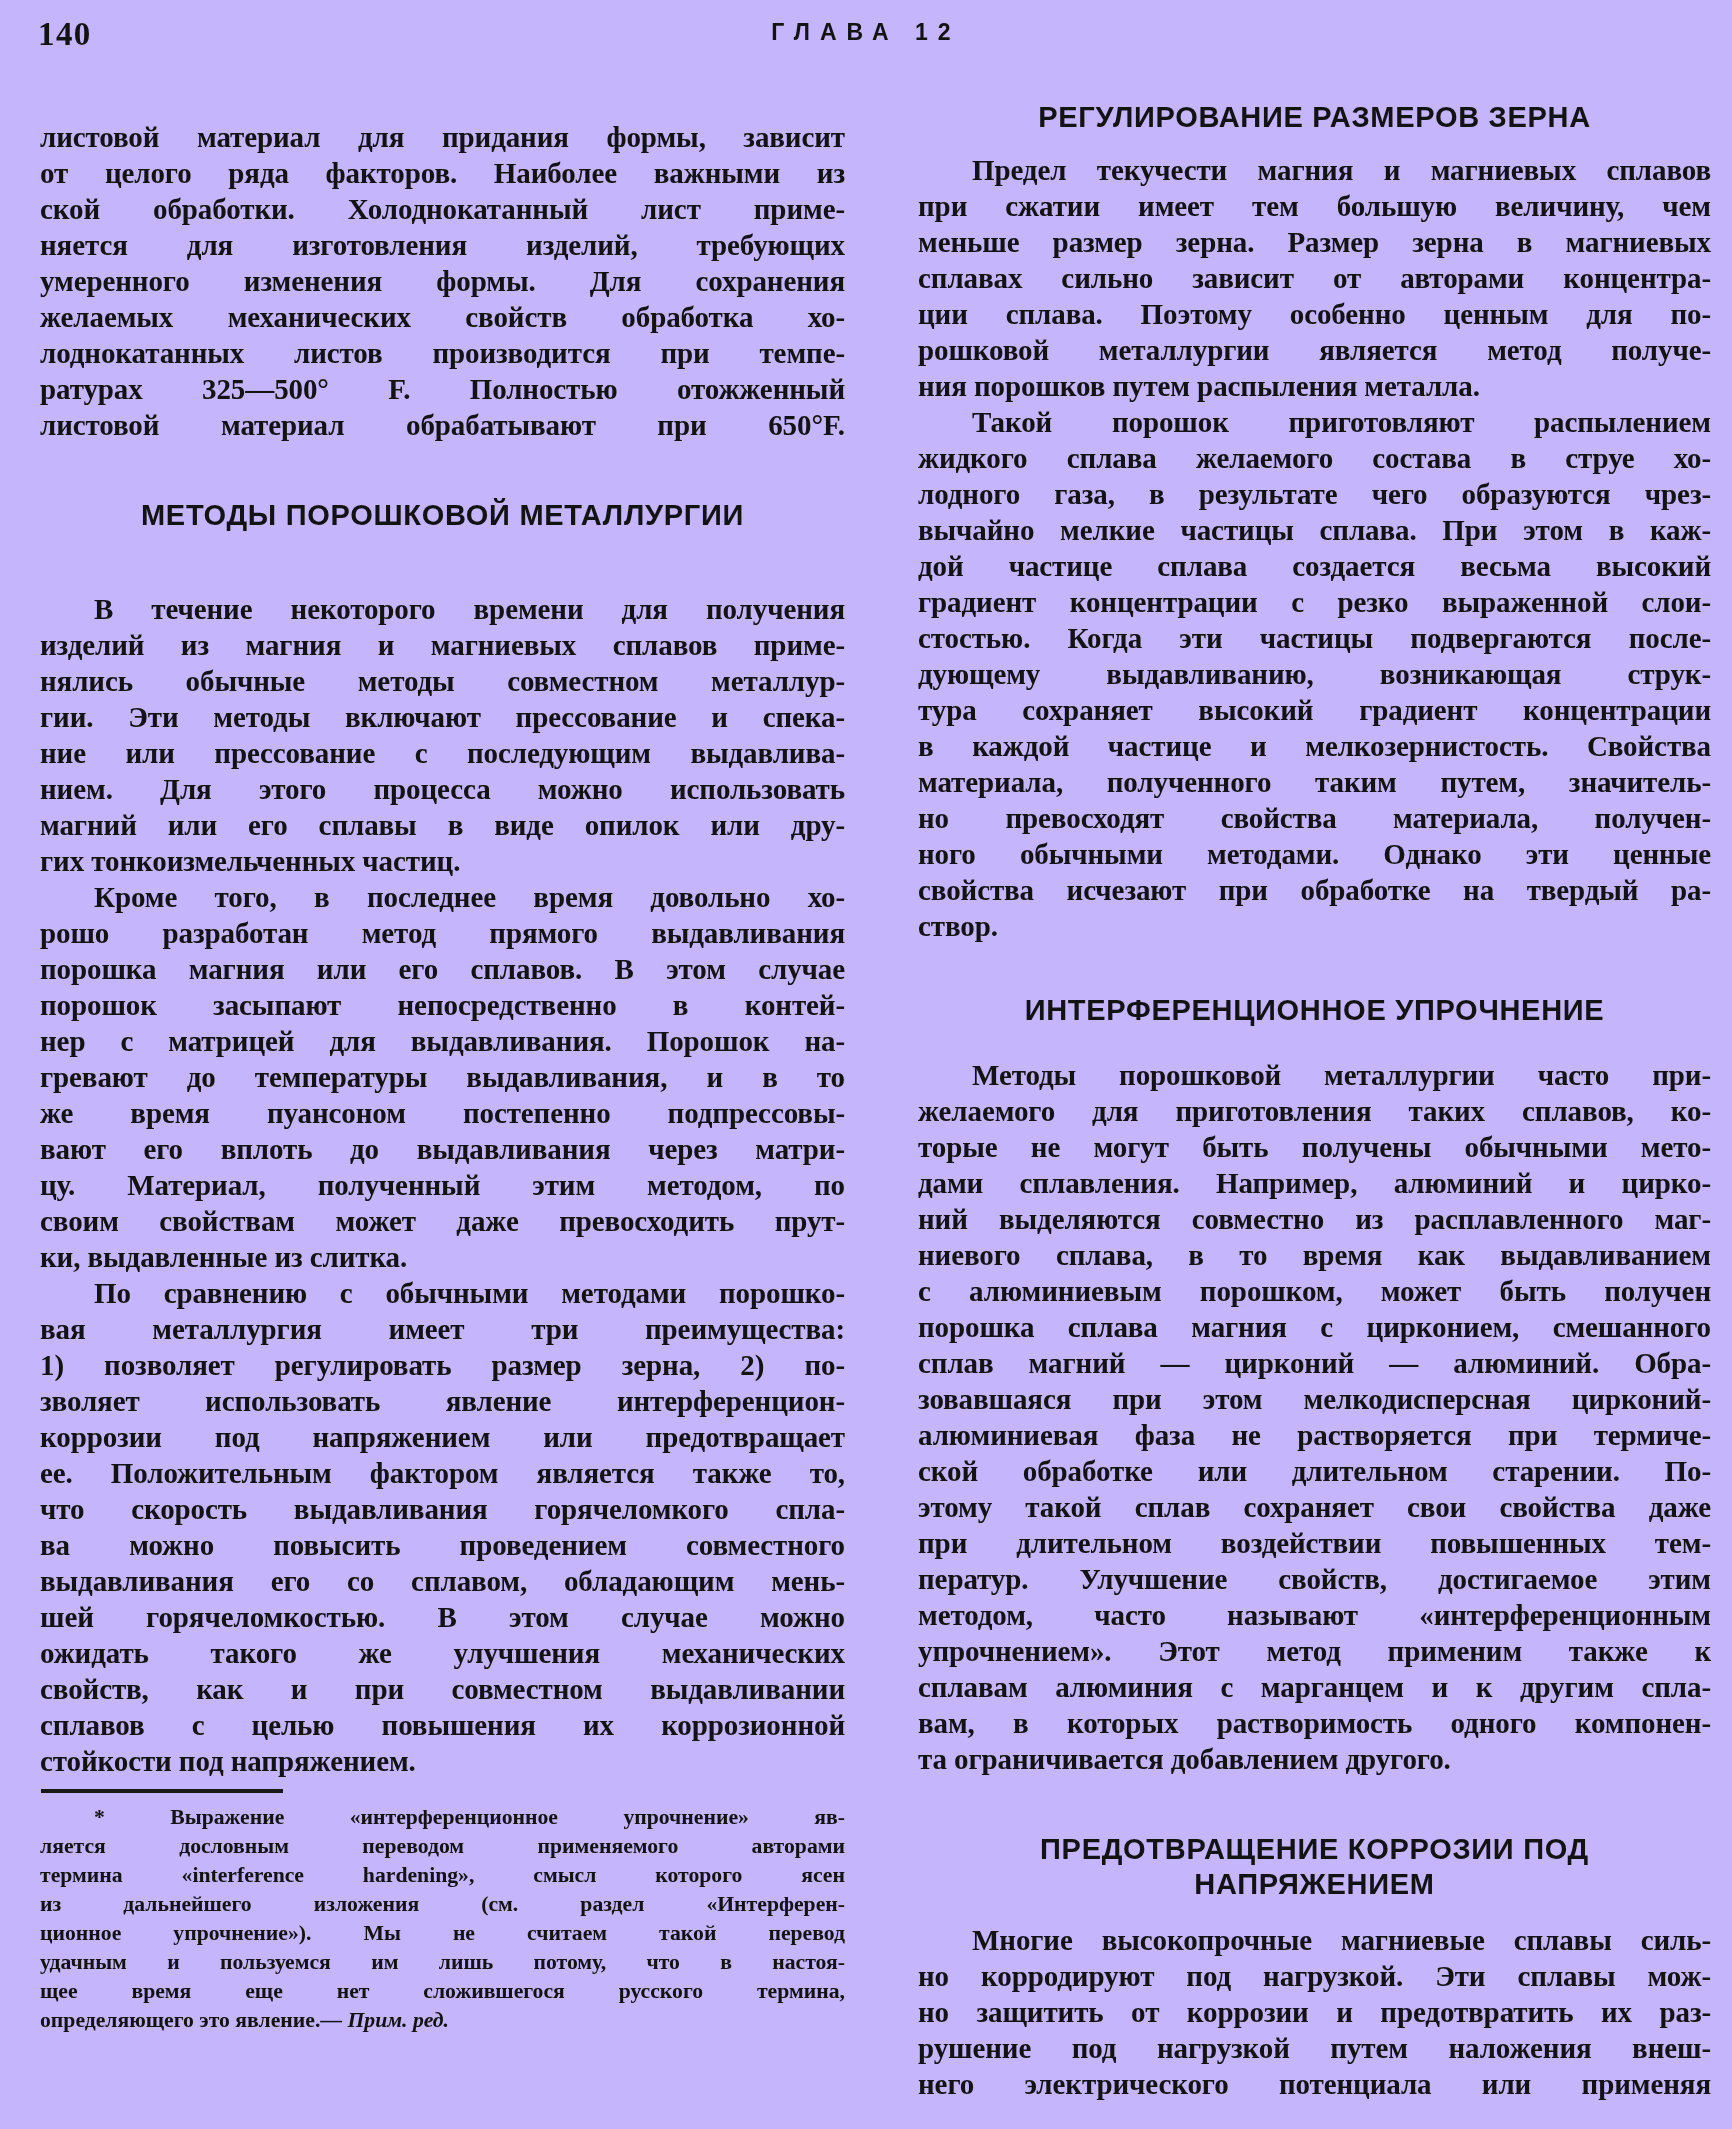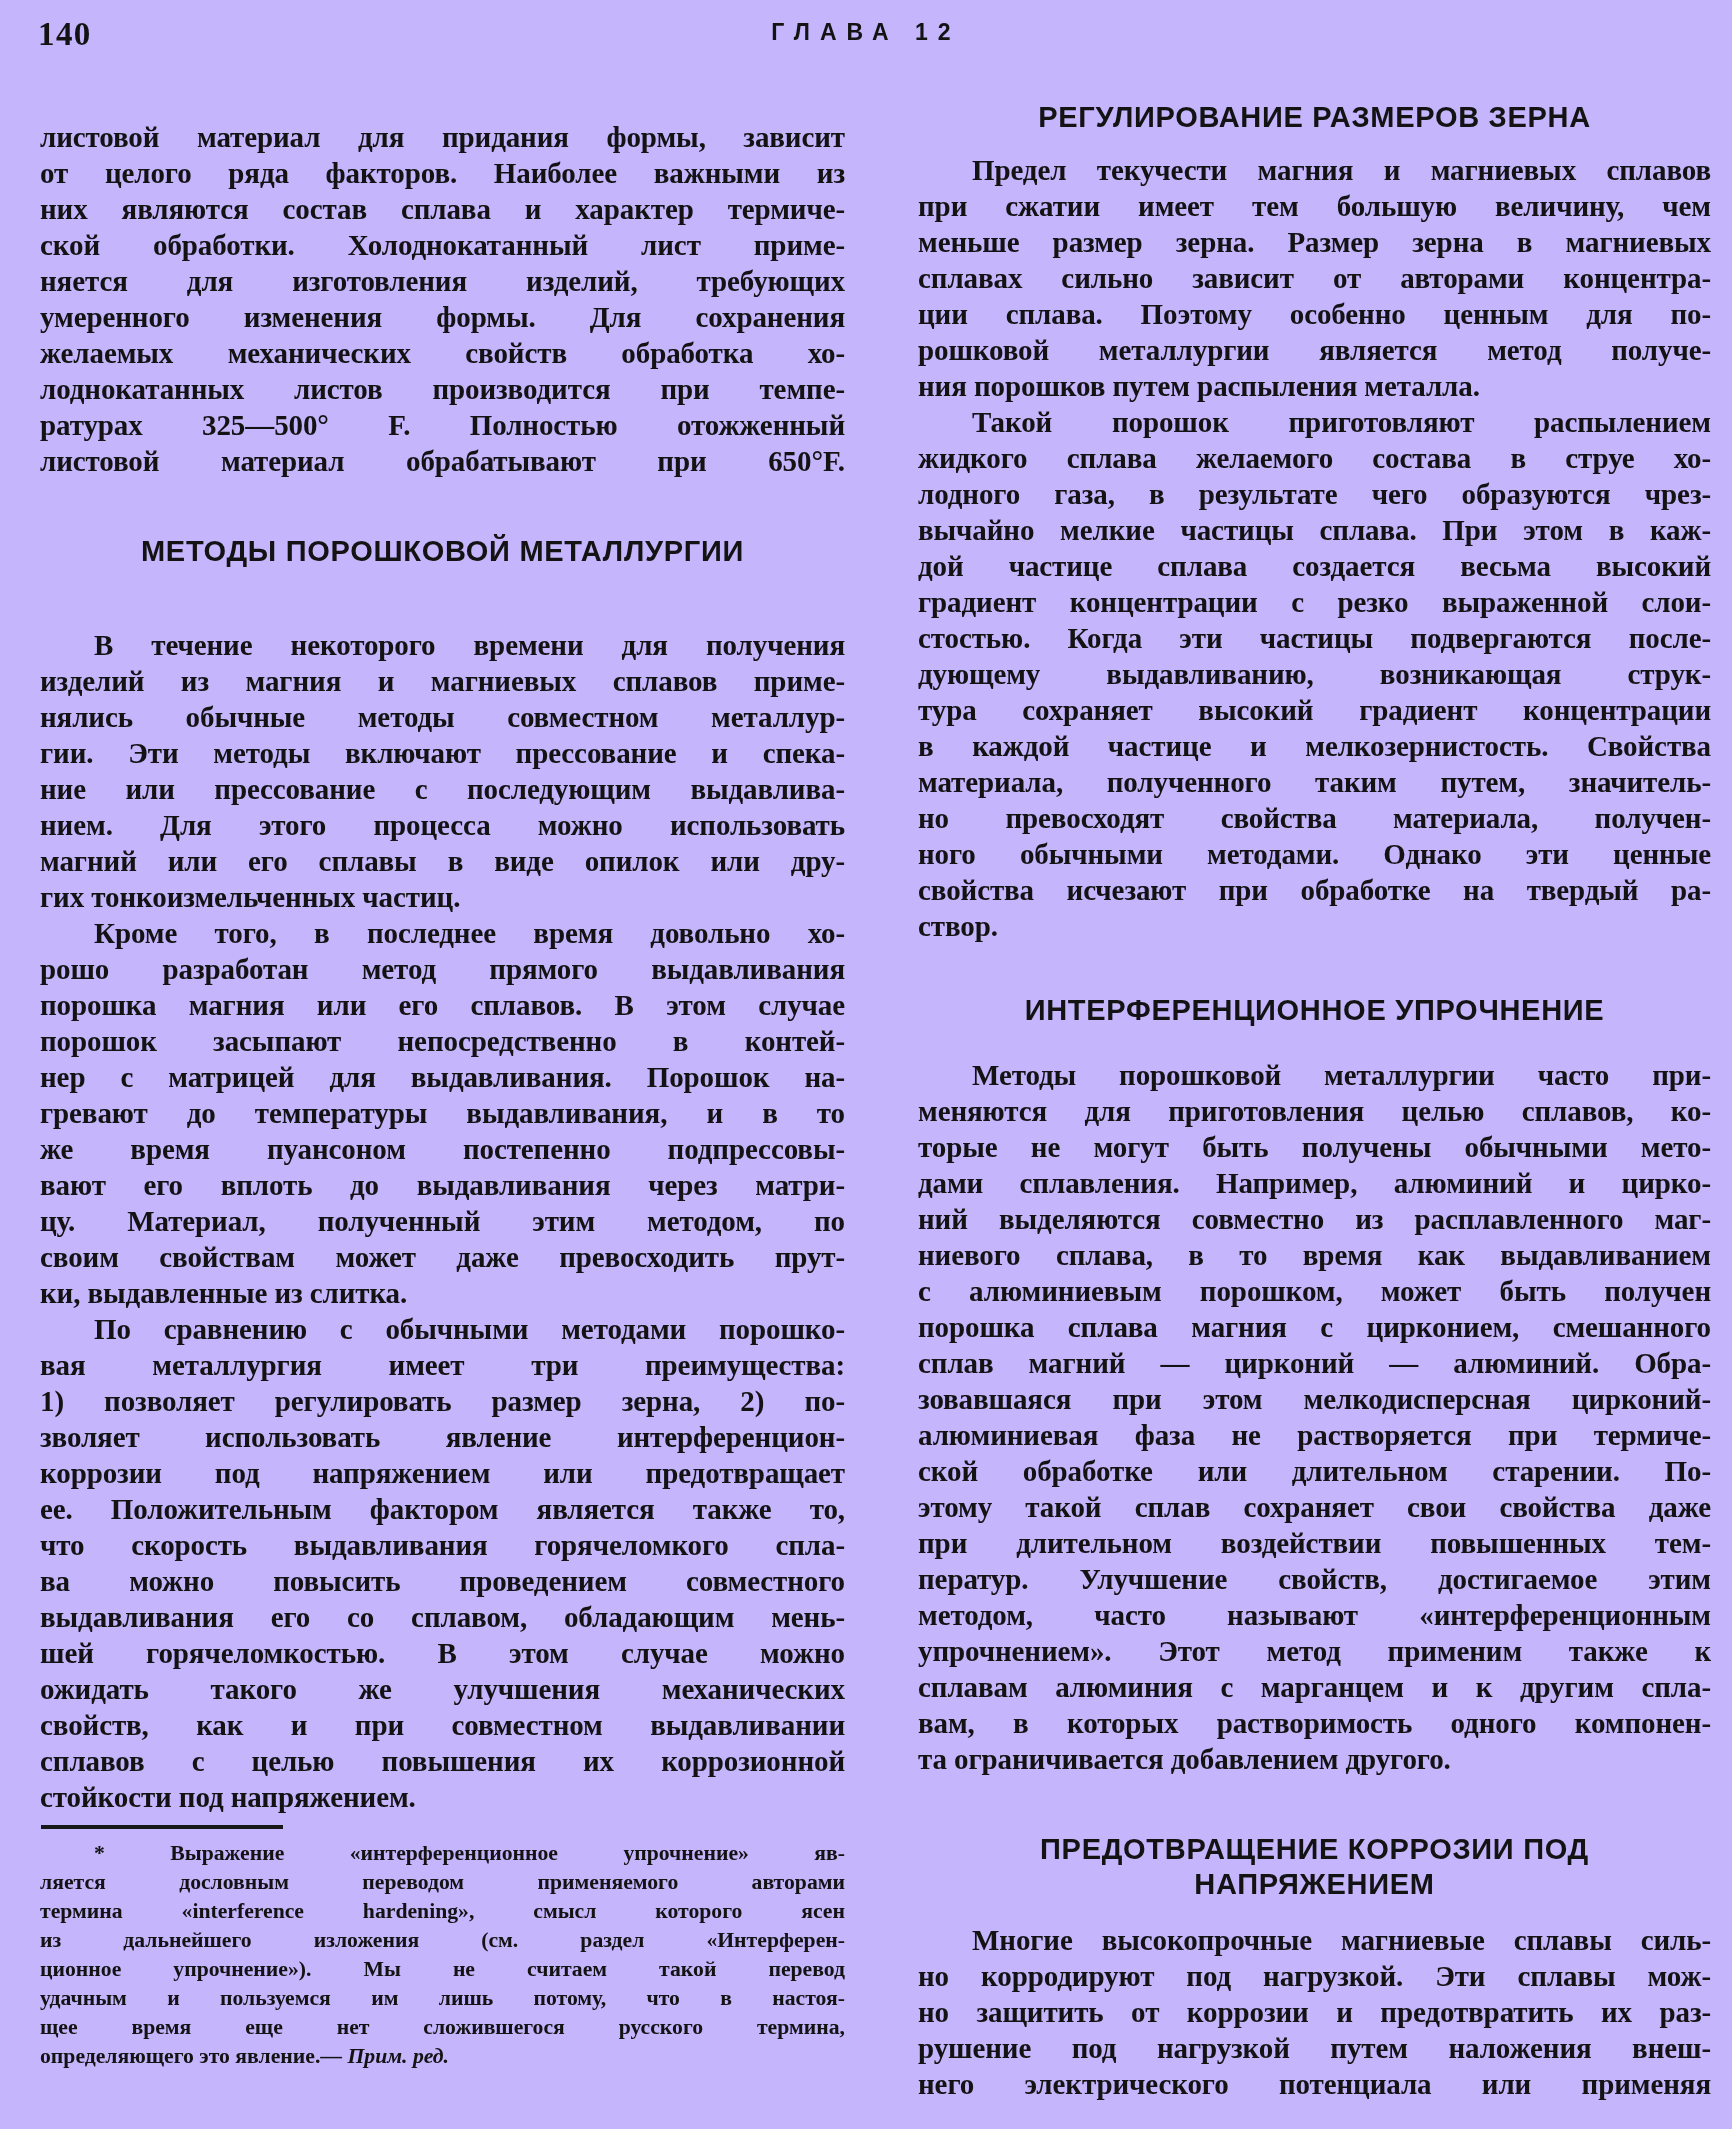--- a/index.html
+++ b/index.html
@@ -71,21 +71,20 @@
 
 <div class="page">
 
   <div class="page-number">140</div>
   <div class="running-head">ГЛАВА 12</div>
 
   <div class="col col-left">
     <div class="para">
         <div class="tline">листовой материал для придания формы, зависит</div>
         <div class="tline">от целого ряда факторов. Наиболее важными из</div>
-        <div class="tline">них являются состав сплава и характер термиче-</div>
         <div class="tline">ской обработки. Холоднокатанный лист приме-</div>
         <div class="tline">няется для изготовления изделий, требующих</div>
         <div class="tline">умеренного изменения формы. Для сохранения</div>
         <div class="tline">желаемых механических свойств обработка хо-</div>
         <div class="tline">лоднокатанных листов производится при темпе-</div>
         <div class="tline">ратурах 325—500° F. Полностью отожженный</div>
         <div class="tline">листовой материал обрабатывают при 650°F.</div>
       </div>
 
     <h2 class="sec-heading h-left">МЕТОДЫ ПОРОШКОВОЙ МЕТАЛЛУРГИИ</h2>
@@ -173,21 +172,21 @@
         <div class="tline">материала, полученного таким путем, значитель-</div>
         <div class="tline">но превосходят свойства материала, получен-</div>
         <div class="tline">ного обычными методами. Однако эти ценные</div>
         <div class="tline">свойства исчезают при обработке на твердый ра-</div>
         <div class="tline noju">створ.</div>
       </div>
 
     <h2 class="sec-heading h-right2">ИНТЕРФЕРЕНЦИОННОЕ УПРОЧНЕНИЕ</h2>
     <div class="para">
         <div class="tline ind1">Методы порошковой металлургии часто при-</div>
-        <div class="tline">меняются для приготовления целью сплавов, ко-</div>
+        <div class="tline">желаемого для приготовления таких сплавов, ко-</div>
         <div class="tline">торые не могут быть получены обычными мето-</div>
         <div class="tline">дами сплавления. Например, алюминий и цирко-</div>
         <div class="tline">ний выделяются совместно из расплавленного маг-</div>
         <div class="tline">ниевого сплава, в то время как выдавливанием</div>
         <div class="tline">с алюминиевым порошком, может быть получен</div>
         <div class="tline">порошка сплава магния с цирконием, смешанного</div>
         <div class="tline">сплав магний — цирконий — алюминий. Обра-</div>
         <div class="tline">зовавшаяся при этом мелкодисперсная цирконий-</div>
         <div class="tline">алюминиевая фаза не растворяется при термиче-</div>
         <div class="tline">ской обработке или длительном старении. По-</div>

